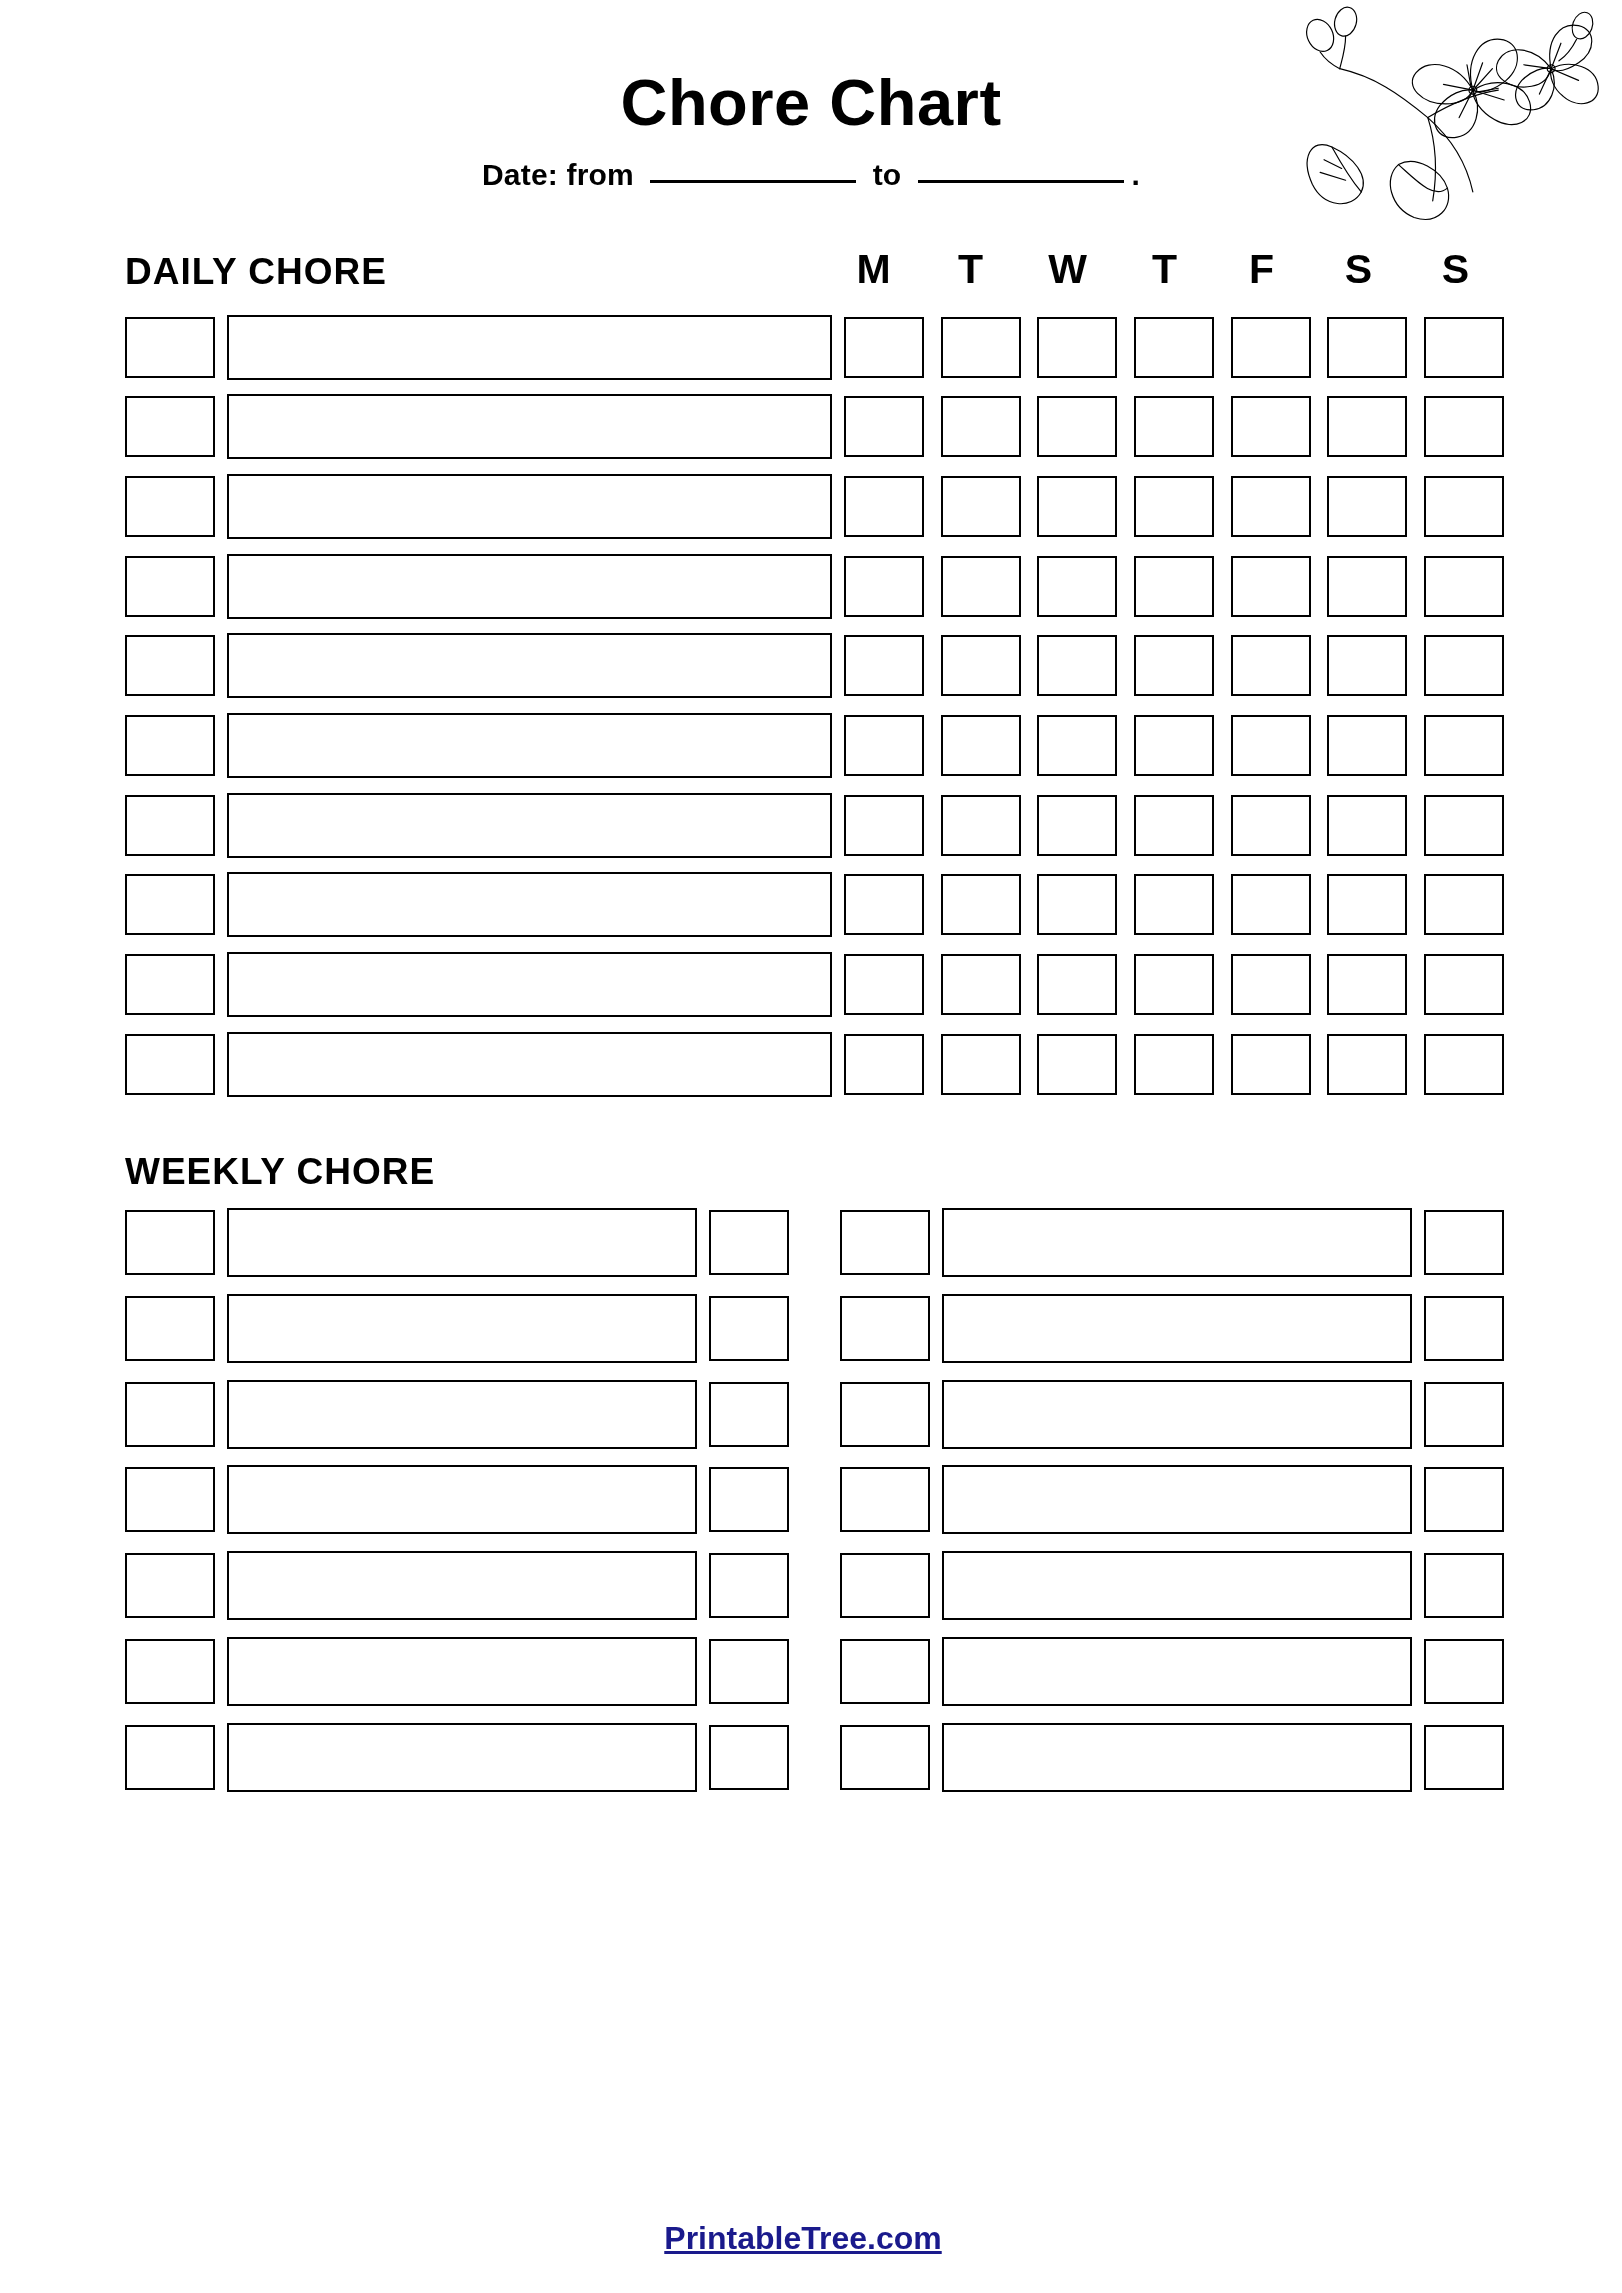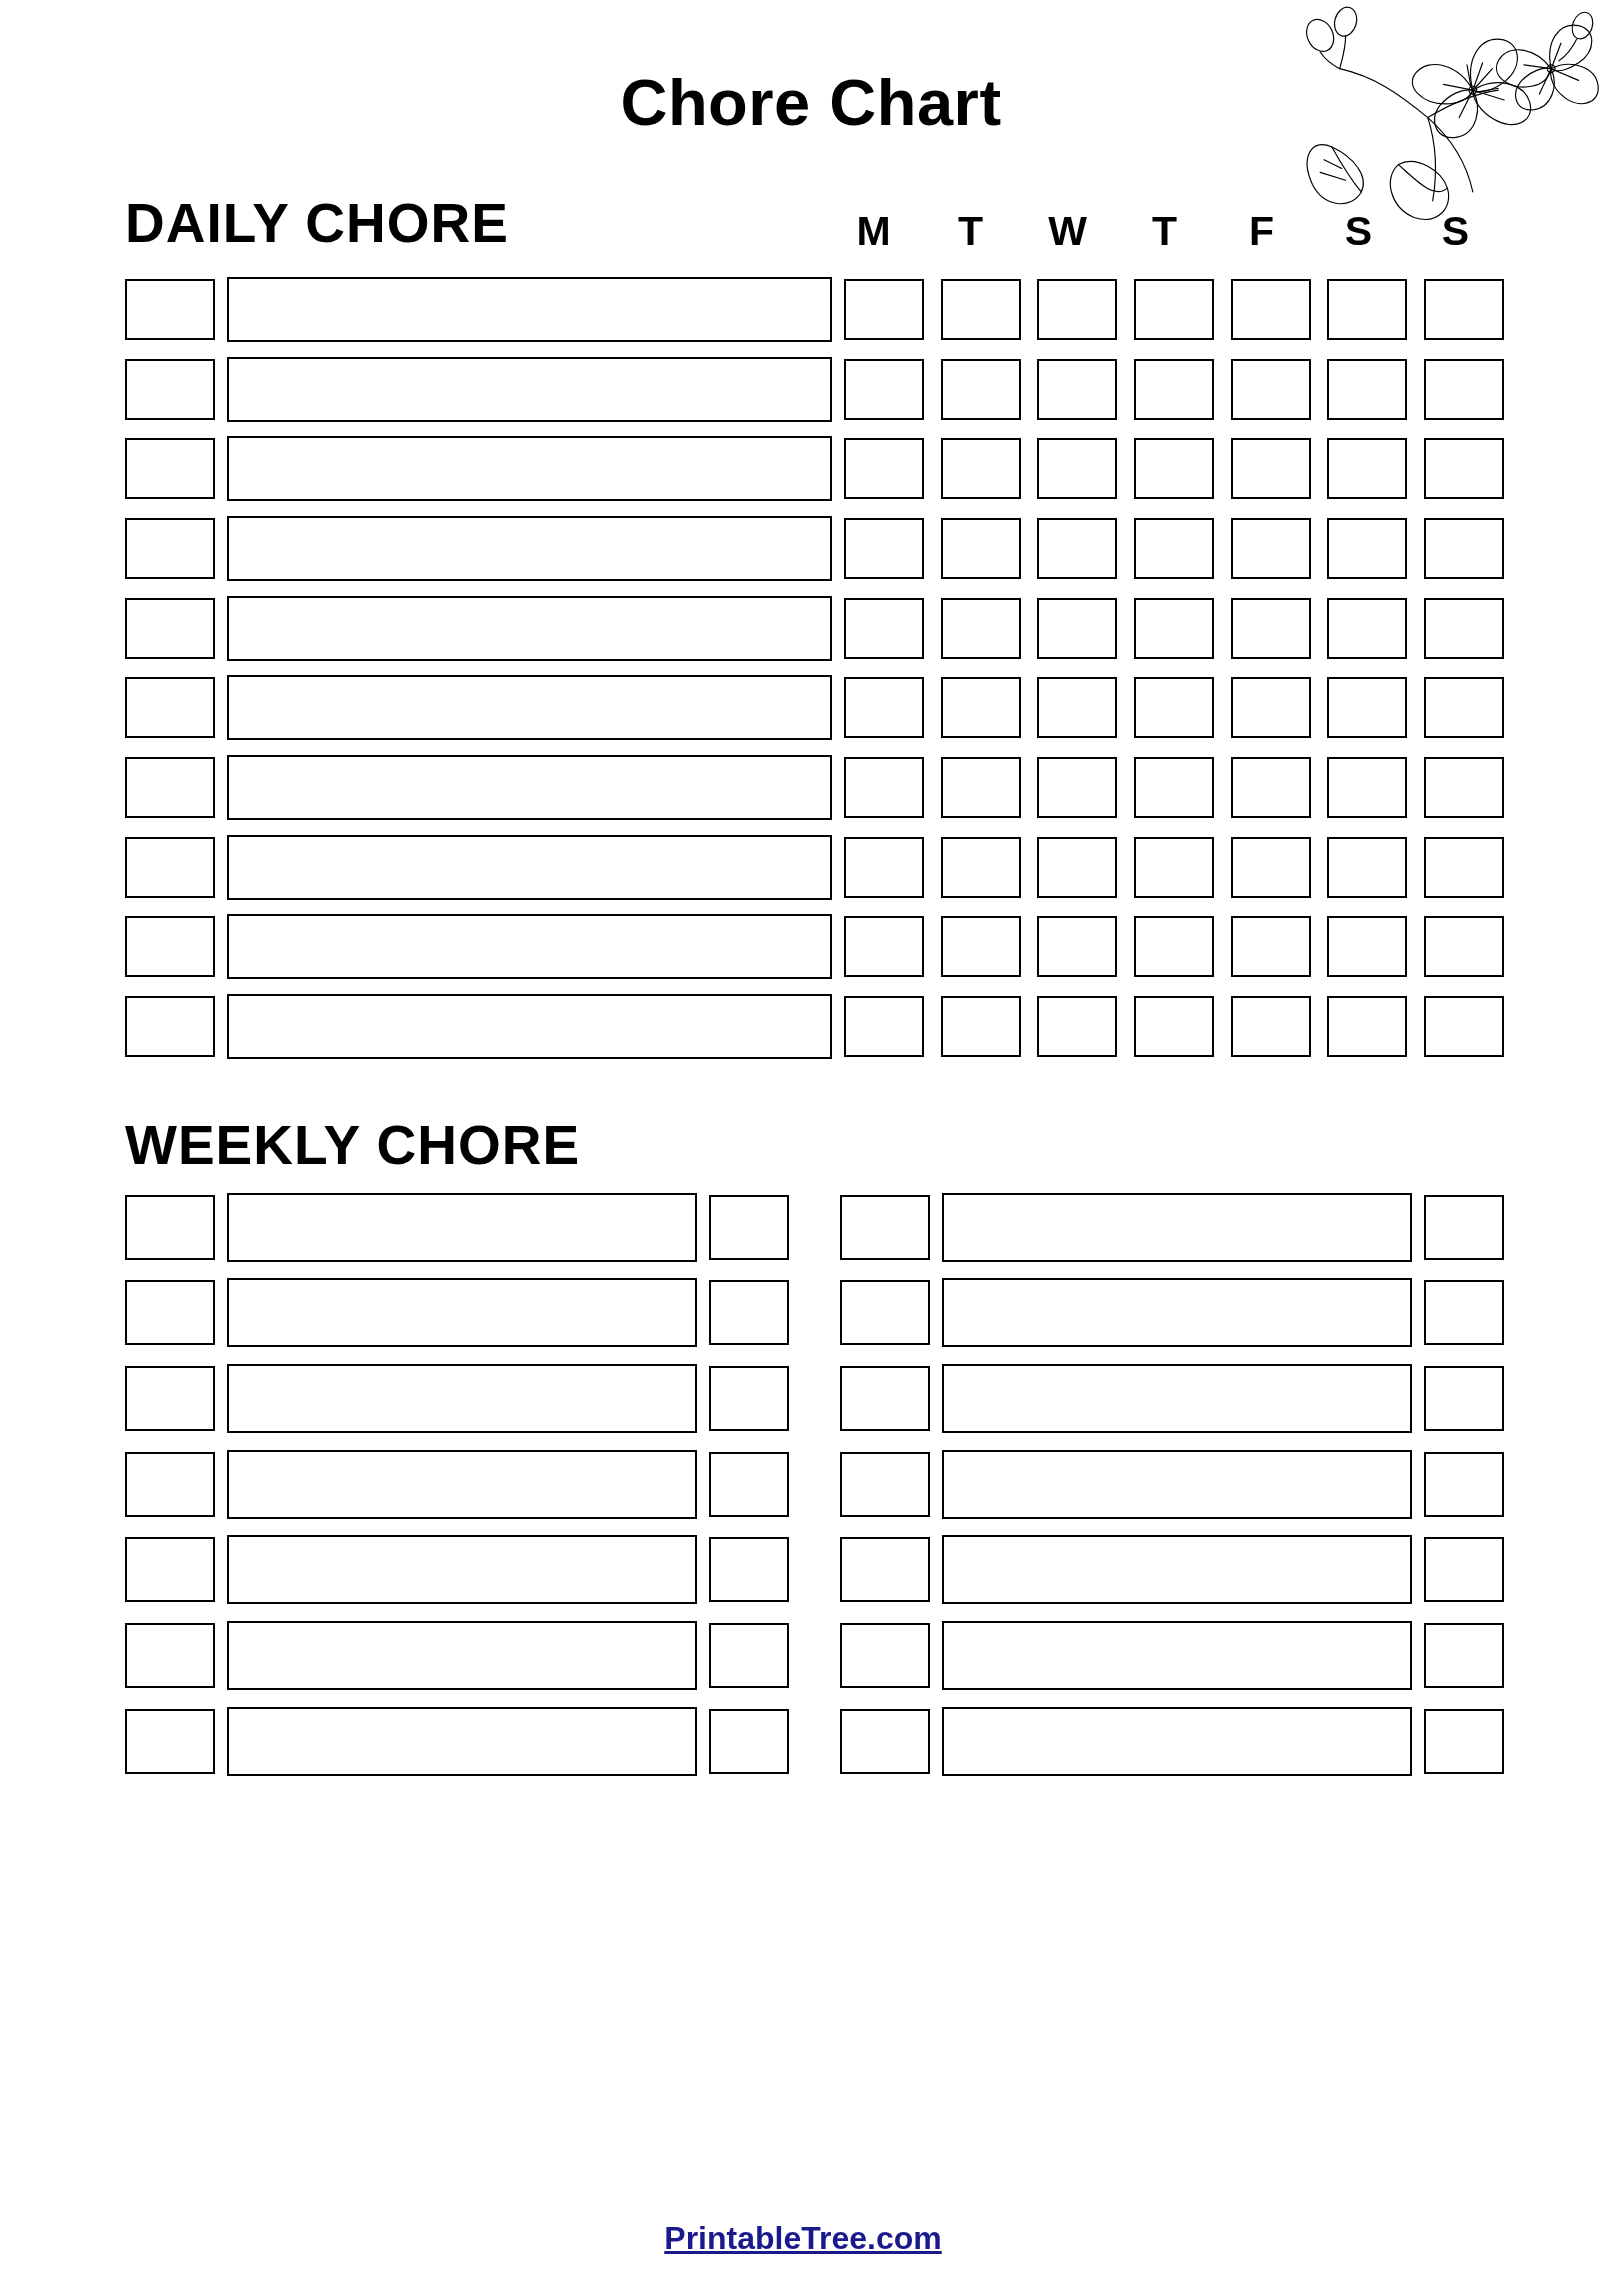--- a/index.html
+++ b/index.html
@@ -62,21 +62,21 @@
   }
 
   
   .section-head-row {
     display: flex;
     align-items: flex-end;
     margin-top: 54px;
     padding: 0 118px 0 125px;
   }
   .section-title {
-    font-size: 55px;
+    font-size: 37px;
     font-weight: bold;
     letter-spacing: 1px;
     white-space: nowrap;
   }
   .daygroup {
     display: flex;
     margin-left: auto;
     margin-right: 0;
   }
   .daygroup .day {
@@ -221,20 +221,26 @@
         </g>
 
         <ellipse cx="308" cy="26" rx="10" ry="14" transform="rotate(20 308 26)"></ellipse>
         <path d="M302 40 C296 52, 290 58, 284 62"></path>
       </g>
     </svg>
   </div>
 
   <div class="header">
     <h1 class="title">Chore Chart</h1>
+    <div class="date-line">
+      <span>Date: from</span>
+      <span class="blank"></span>
+      <span>to</span>
+      <span class="blank"></span><span>.</span>
+    </div>
   </div>
 
   <div class="section-head-row">
     <div class="section-title">DAILY CHORE</div>
     <div class="daygroup">
       <div class="day">M</div>
       <div class="day">T</div>
       <div class="day">W</div>
       <div class="day">T</div>
       <div class="day">F</div>

